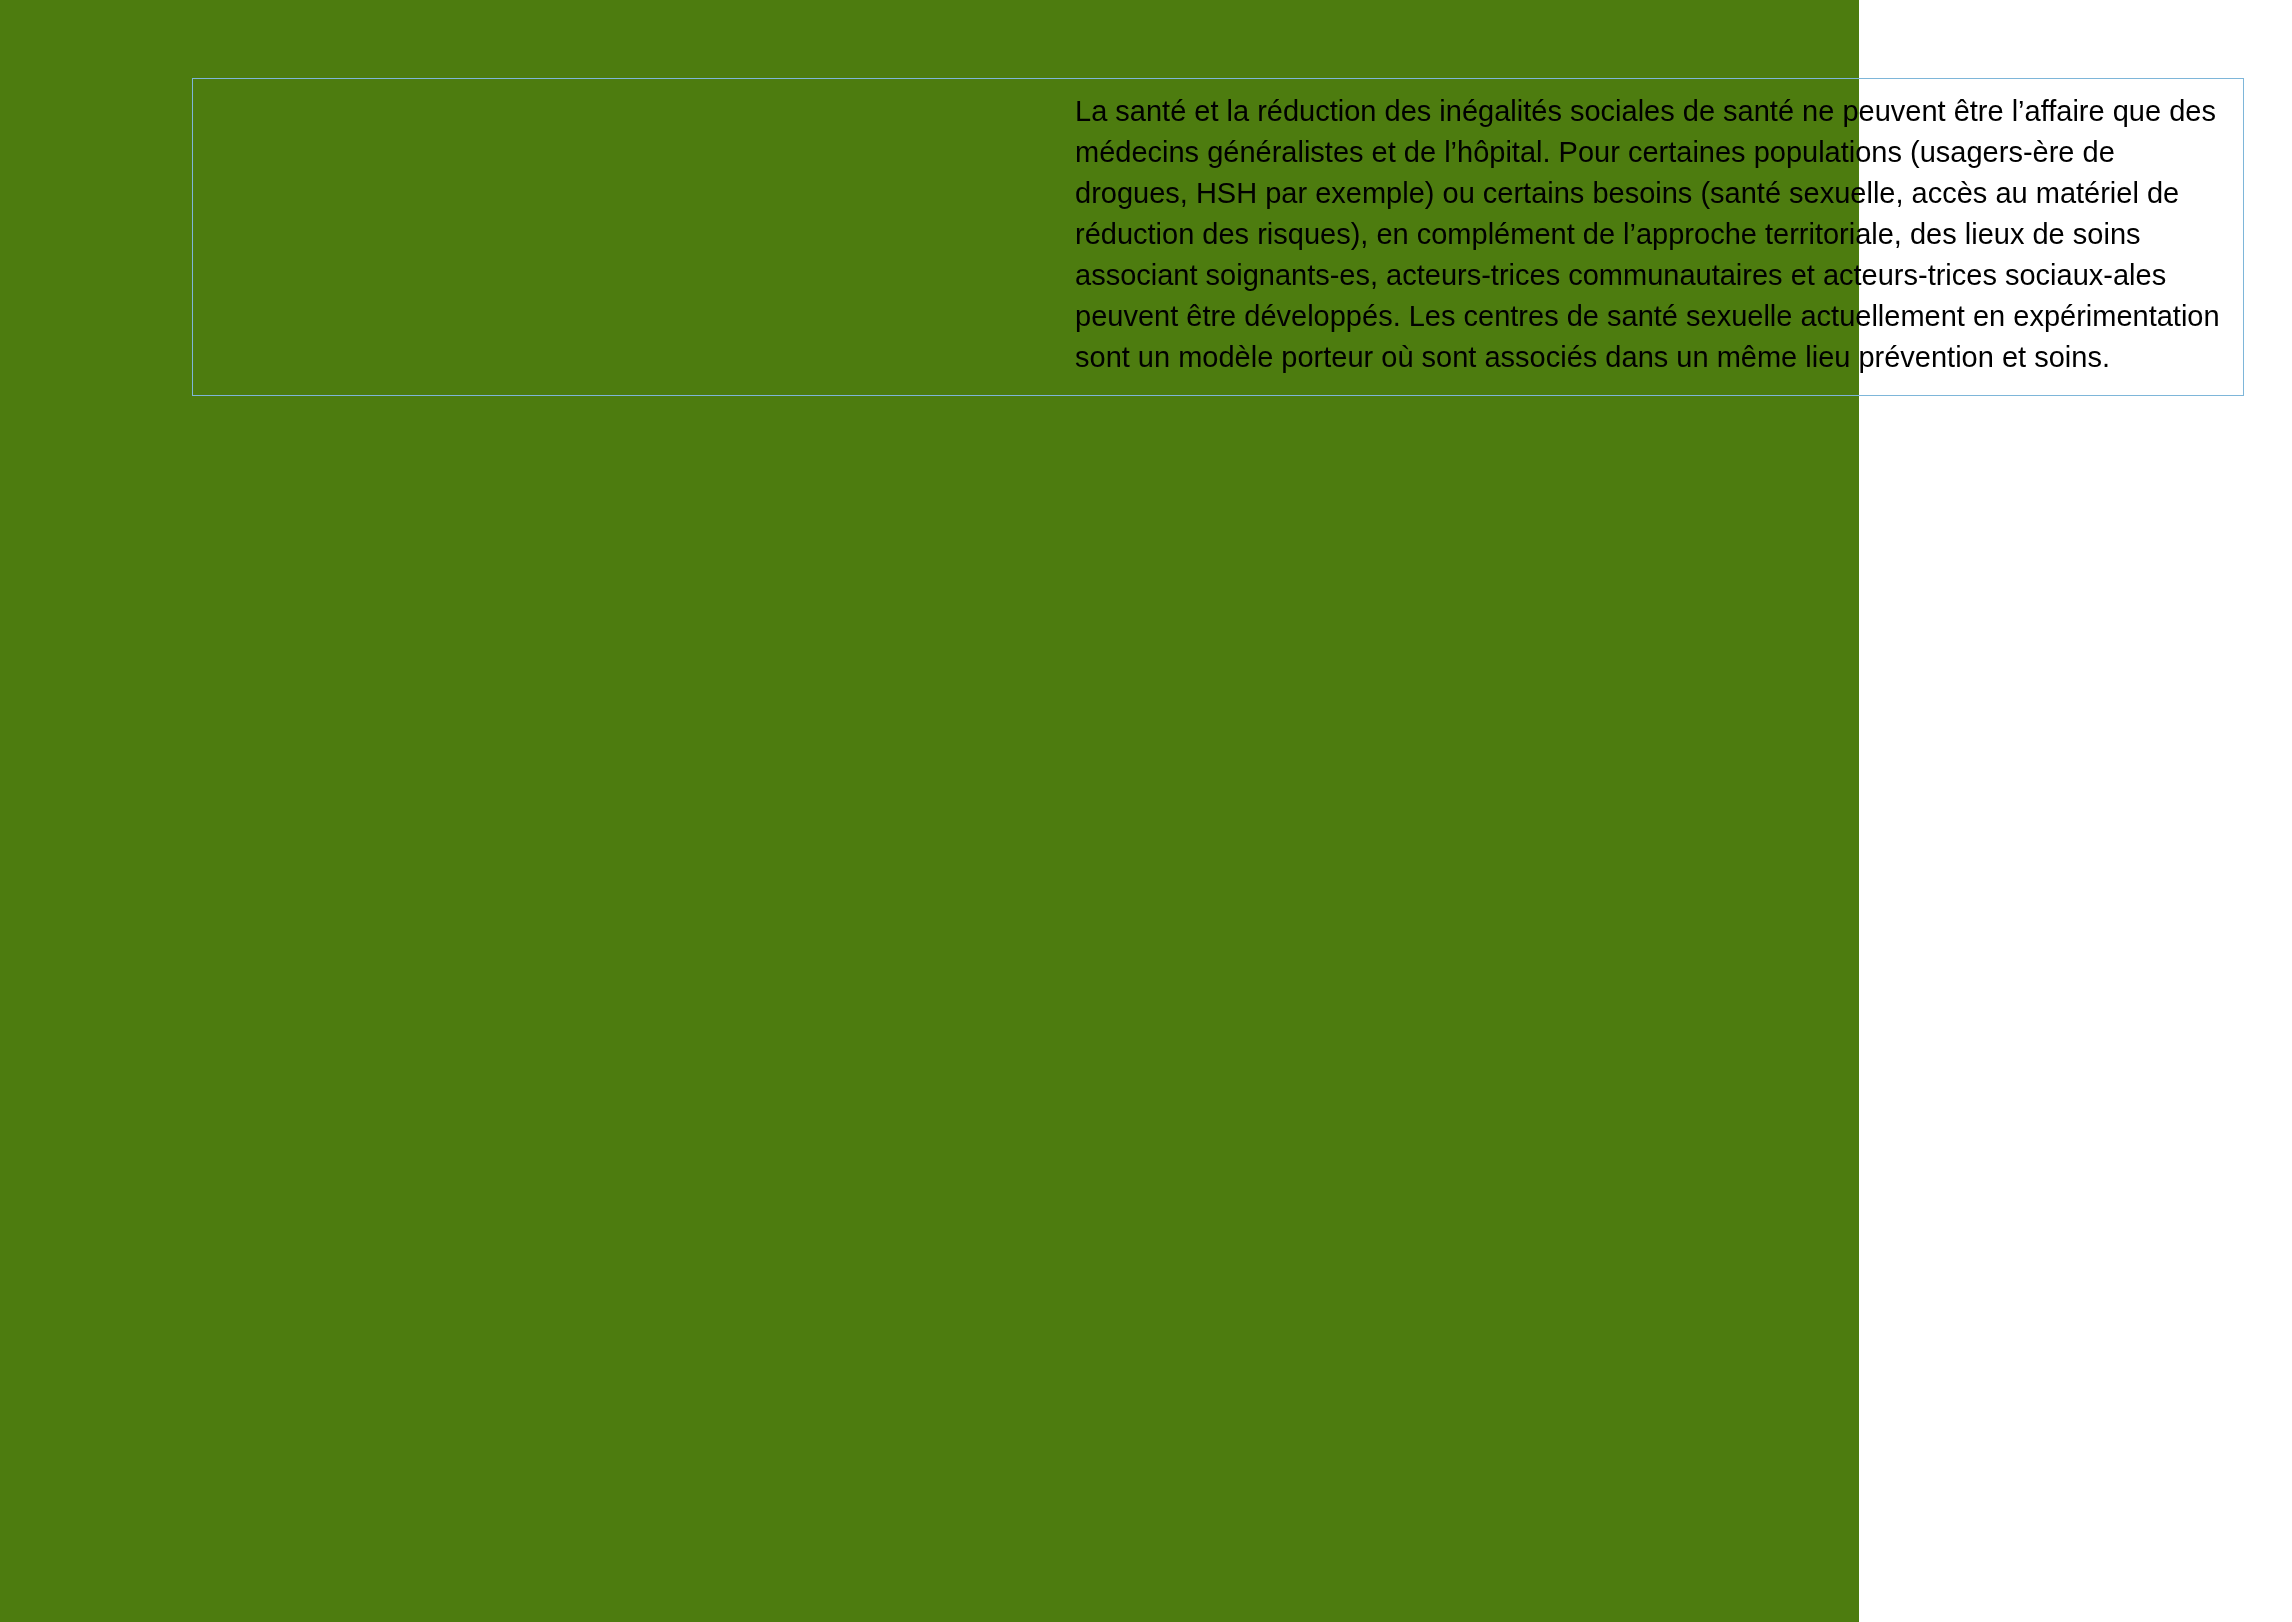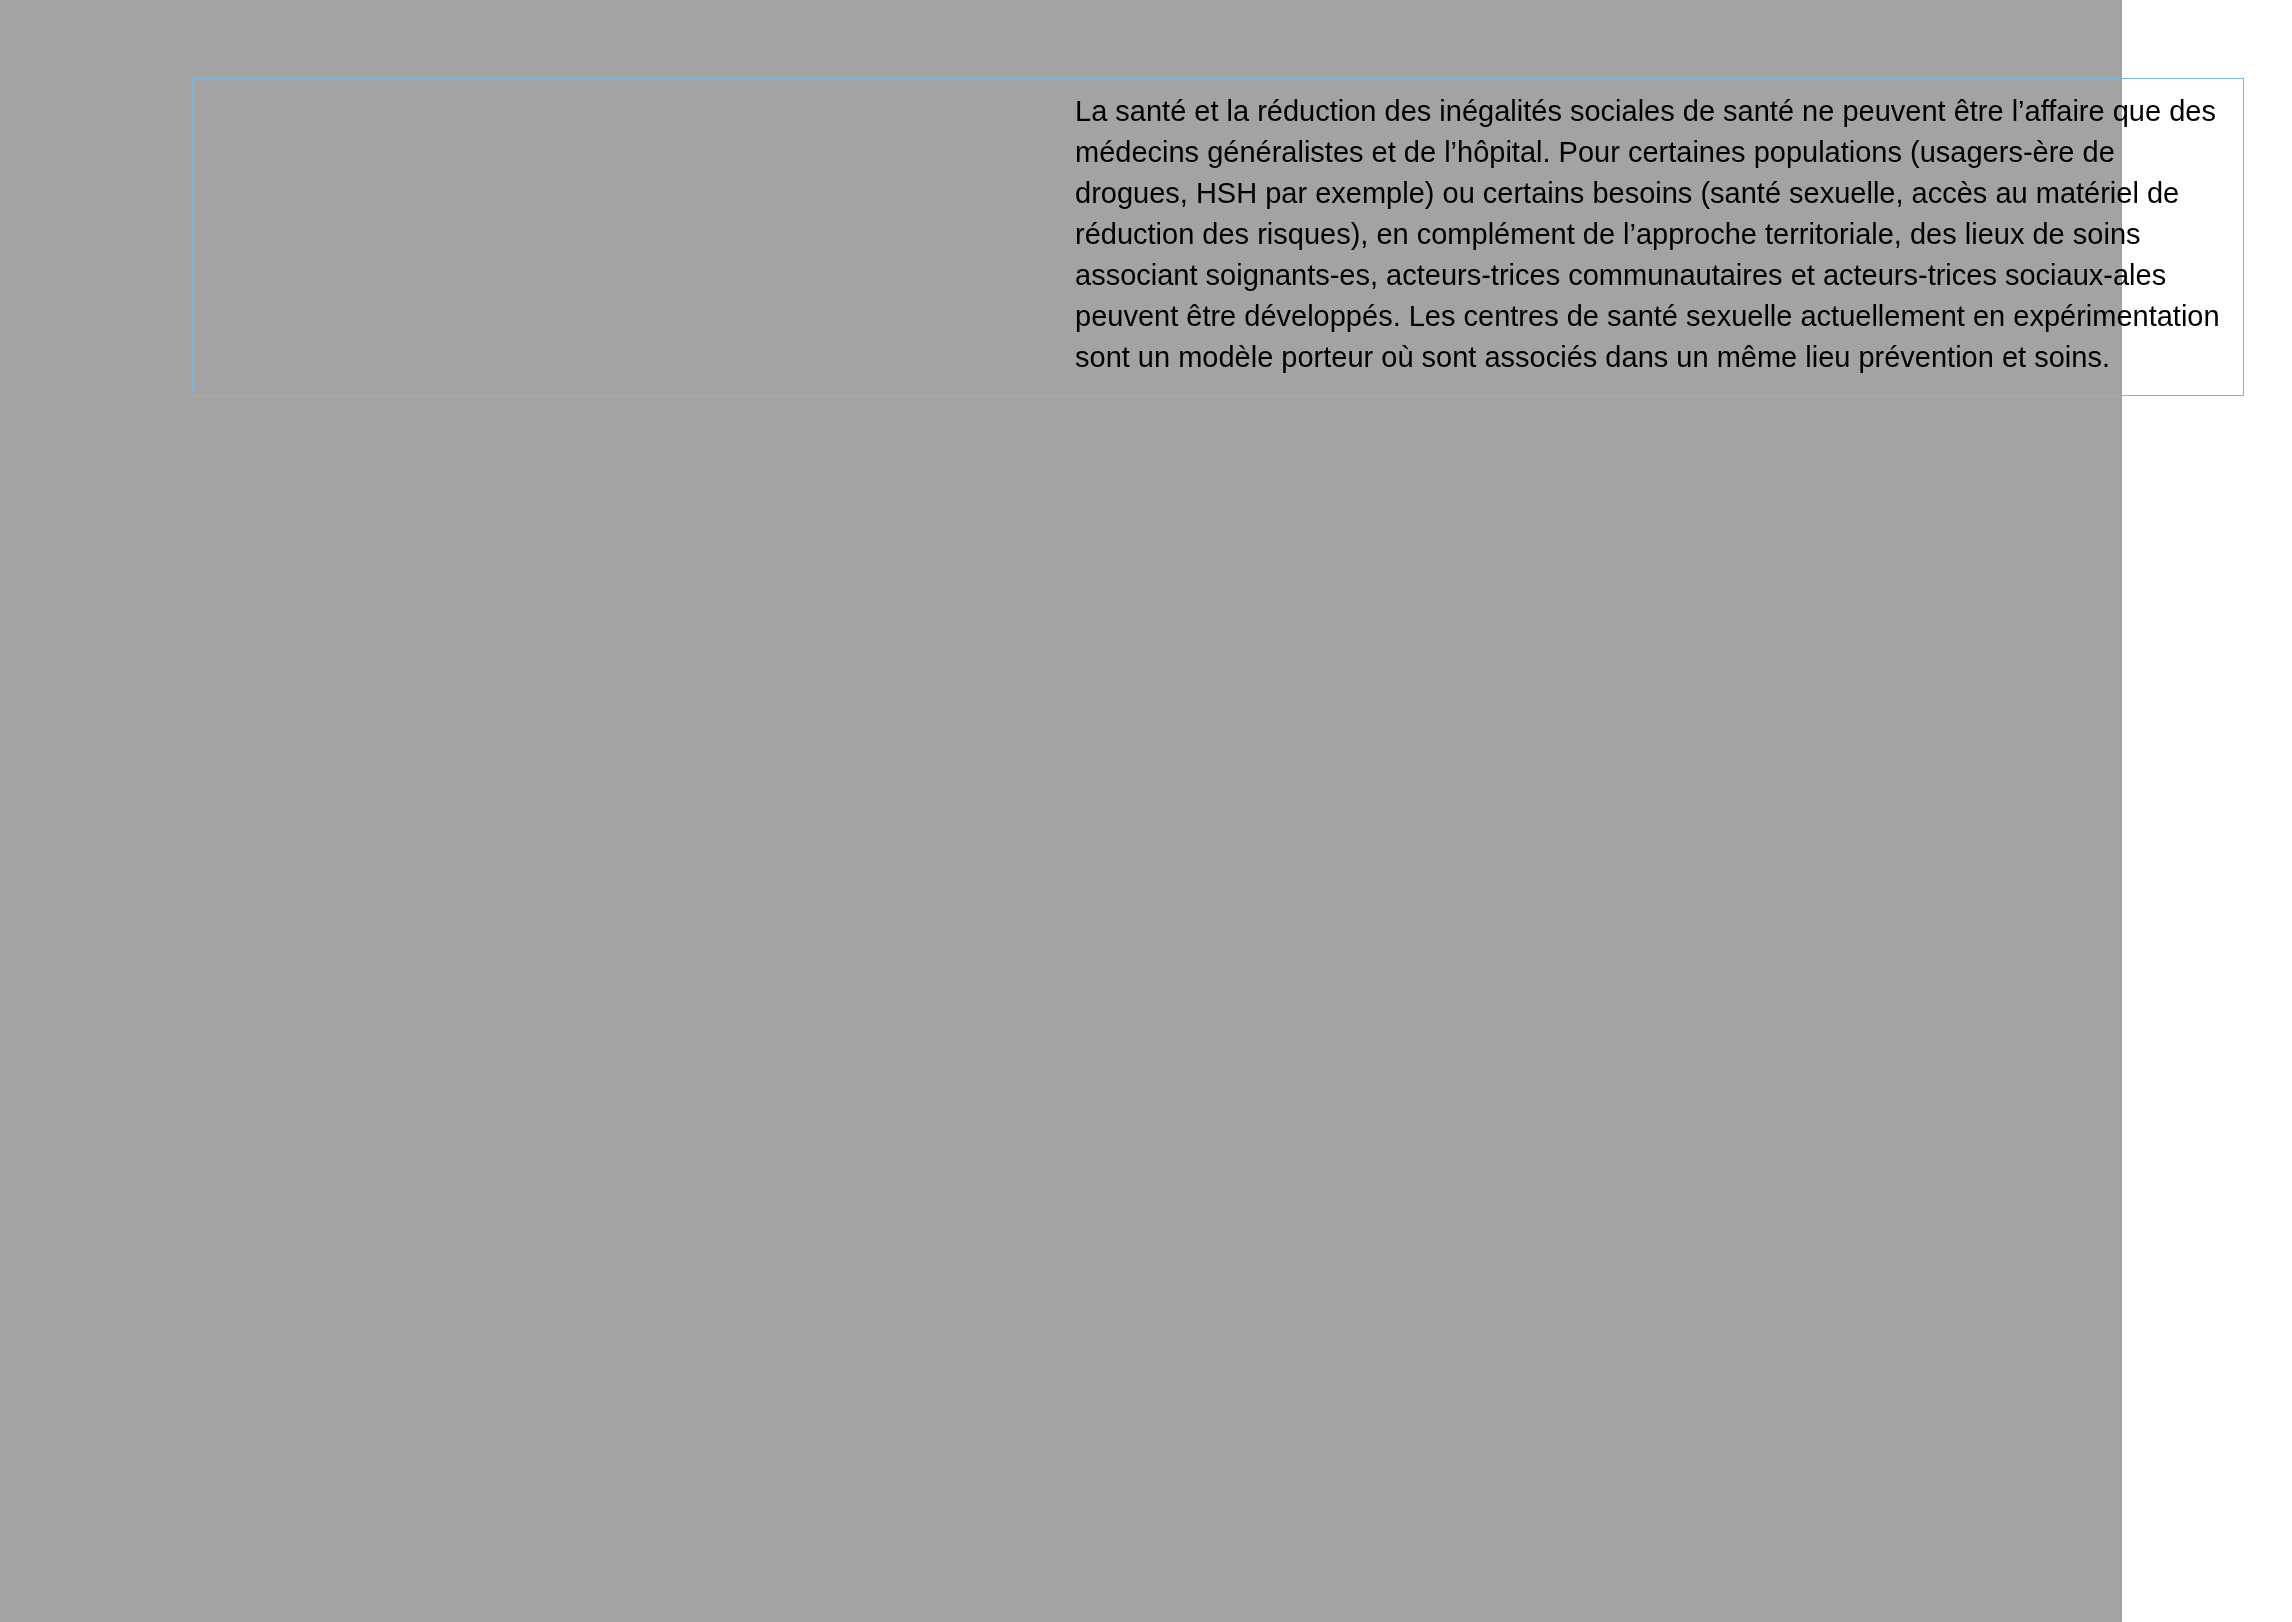--- a/index.html
+++ b/index.html
@@ -9,23 +9,23 @@
   }
   body {
     width: 2293px;
     height: 1622px;
     font-family: "Liberation Sans", sans-serif;
     color: #000000;
     overflow: hidden;
   }
   .page {
     position: relative;
-    width: 2122px;
+    width: 1859px;
     height: 1622px;
-    background: #a3a3a3;
+    background: #4d7c0f;
   }
   .content-table {
     position: absolute;
     left: 192px;
     top: 78px;
     width: 2052px;
     border: 1px solid #7eb6d9;
     box-sizing: border-box;
     display: flex;
     flex-direction: row;

